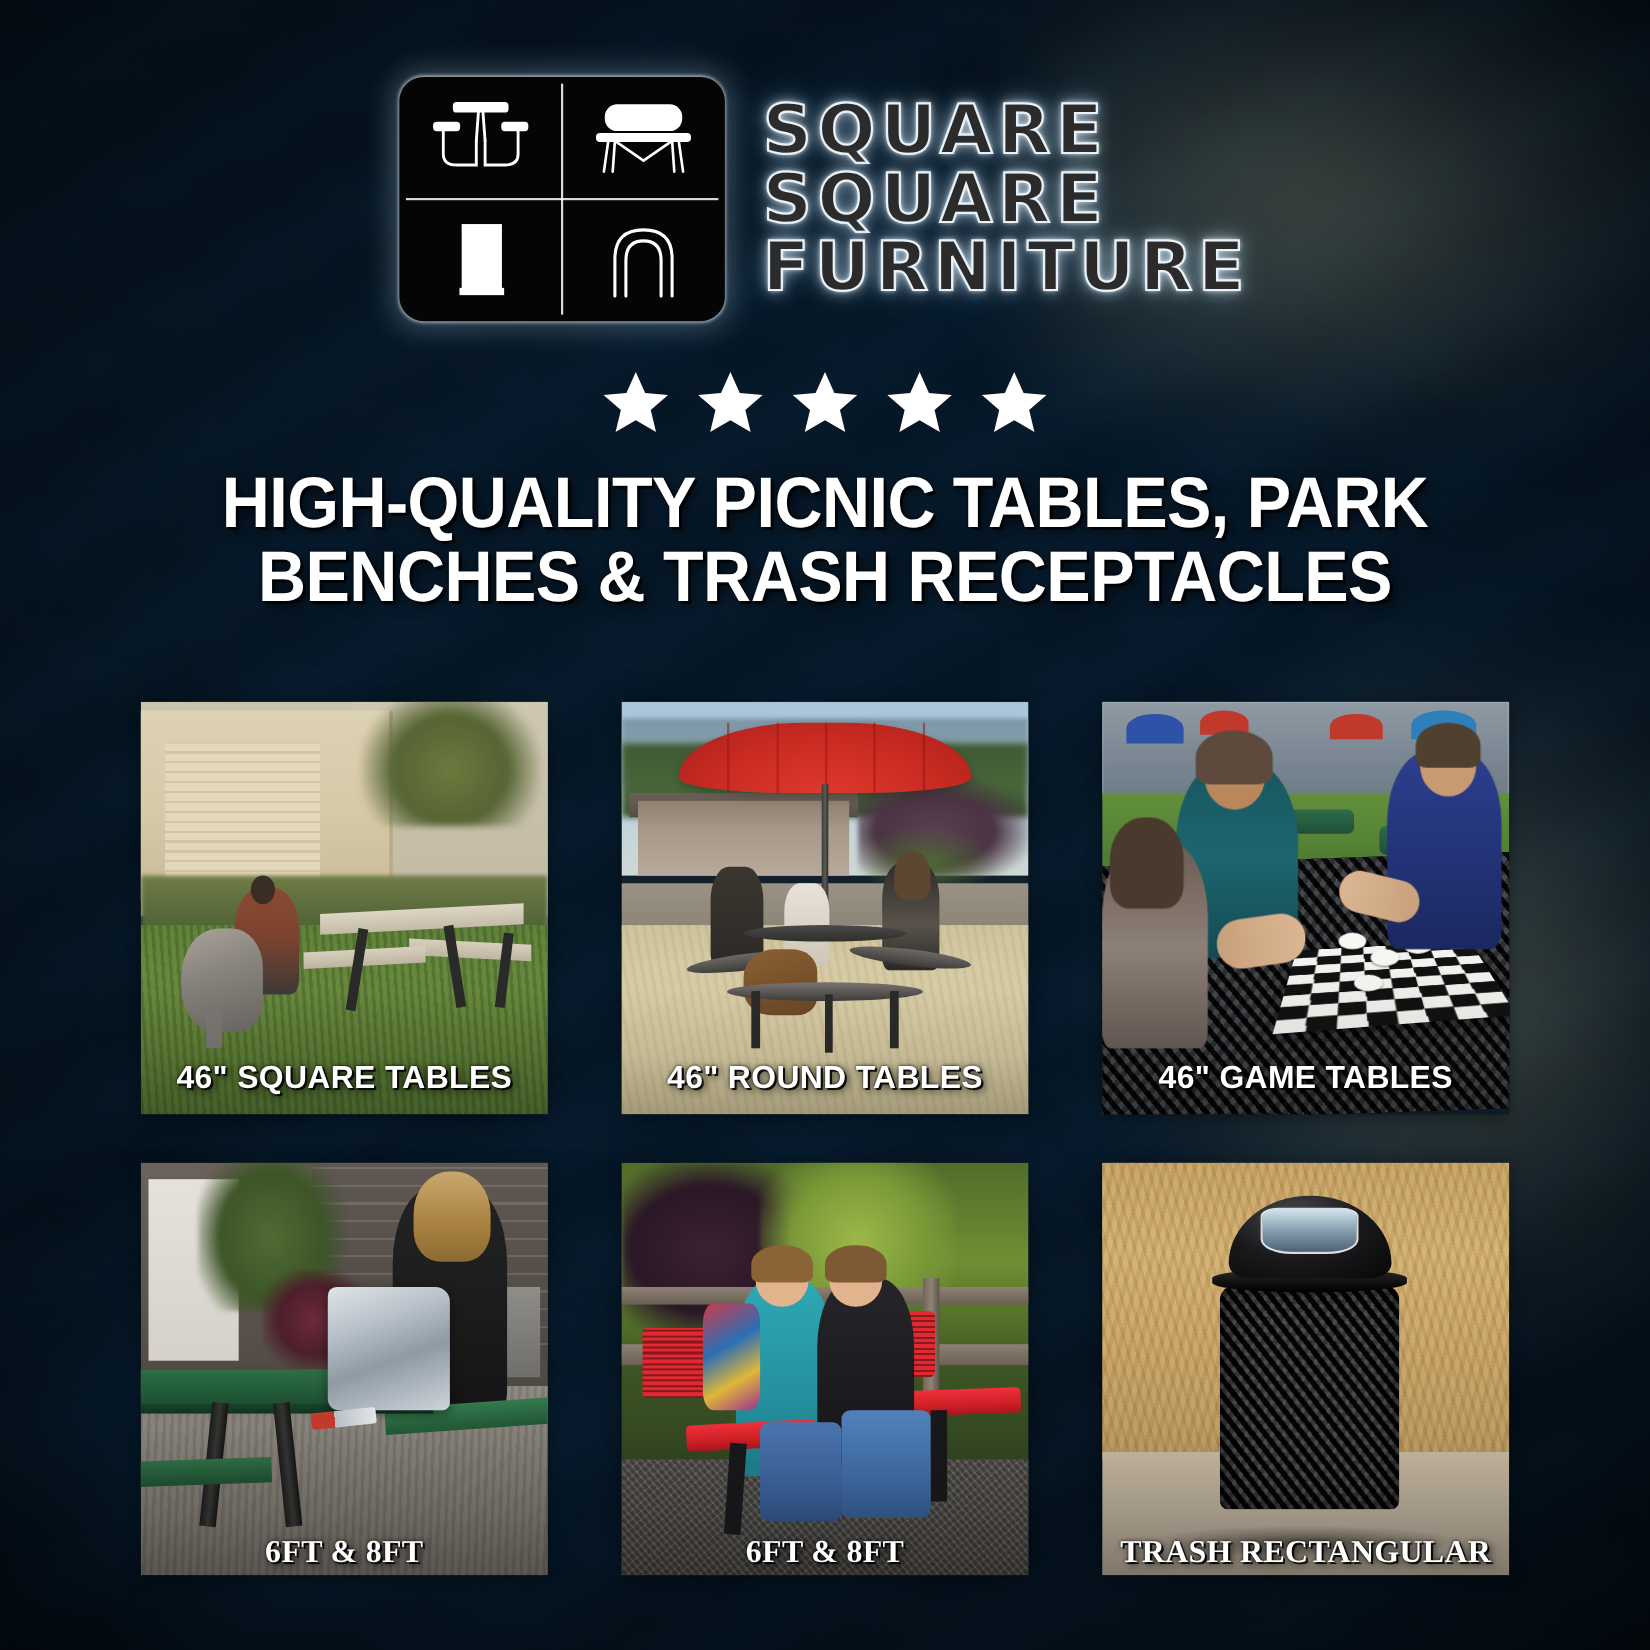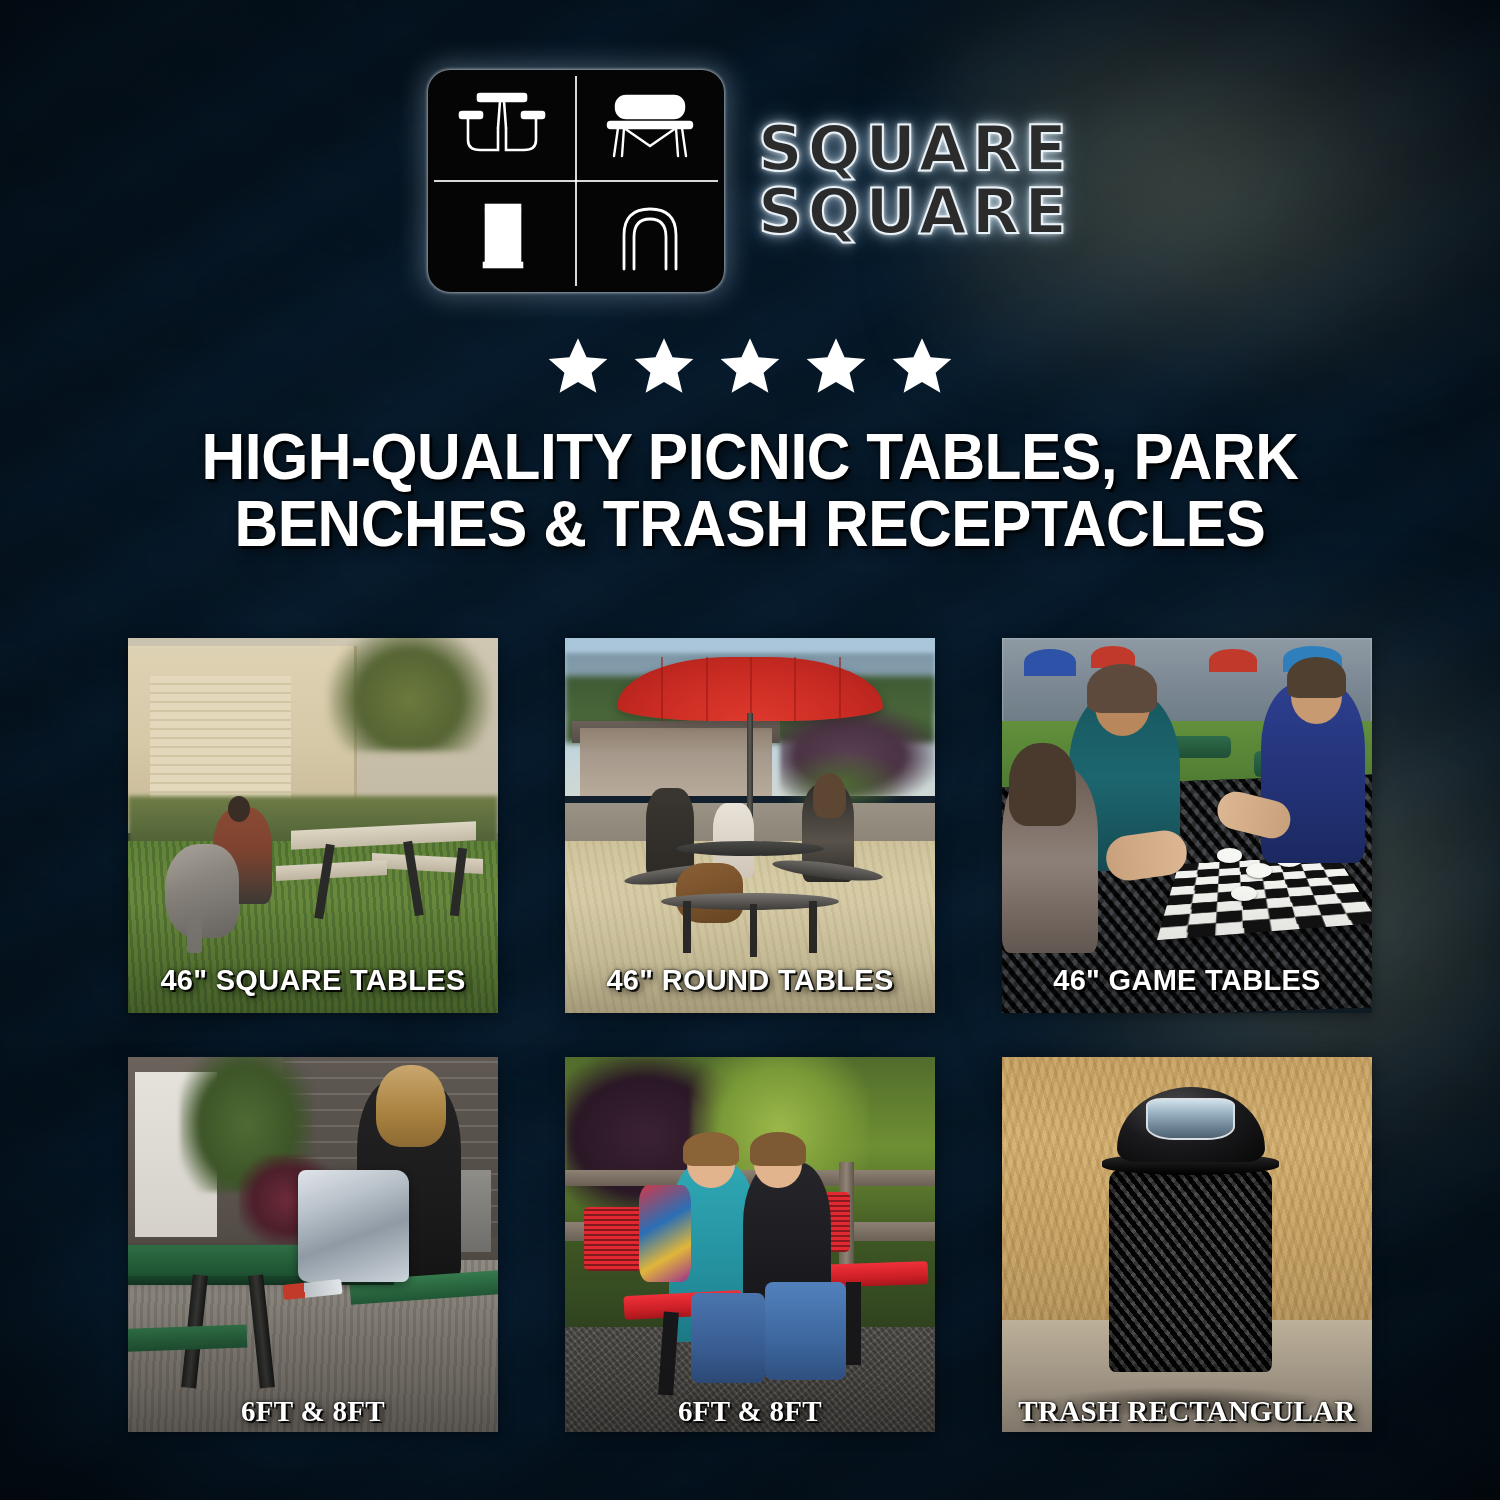--- a/index.html
+++ b/index.html
@@ -507,20 +507,21 @@
           </g>
         </svg>
       </div>
       <div class="divider-v"></div>
       <div class="divider-h"></div>
     </div>
 
     <div class="logo-words">
       <div class="logo-word w1">SQUARE</div>
       <div class="logo-word w2">SQUARE</div>
+      <div class="logo-word w3">FURNITURE</div>
     </div>
   </div>
 
   <div class="stars">
     <svg class="star" viewBox="0 0 24 24">
         <polygon fill="#ffffff" points="12,1.6 15.2,8.7 23,9.4 17.1,14.5 18.9,22 12,18 5.1,22 6.9,14.5 1,9.4 8.8,8.7"></polygon>
       </svg>
     <svg class="star" viewBox="0 0 24 24">
         <polygon fill="#ffffff" points="12,1.6 15.2,8.7 23,9.4 17.1,14.5 18.9,22 12,18 5.1,22 6.9,14.5 1,9.4 8.8,8.7"></polygon>
       </svg>

